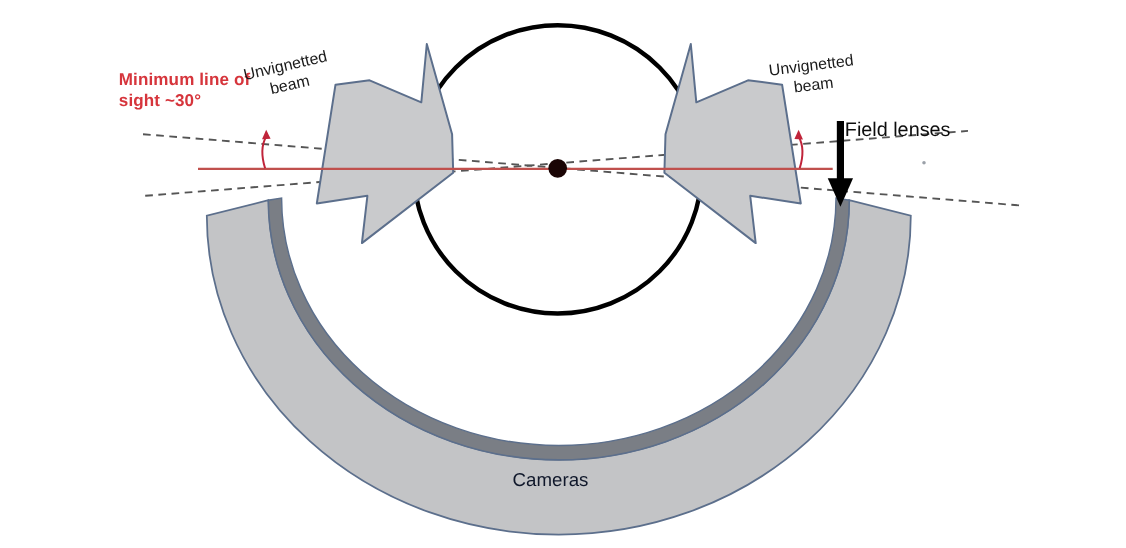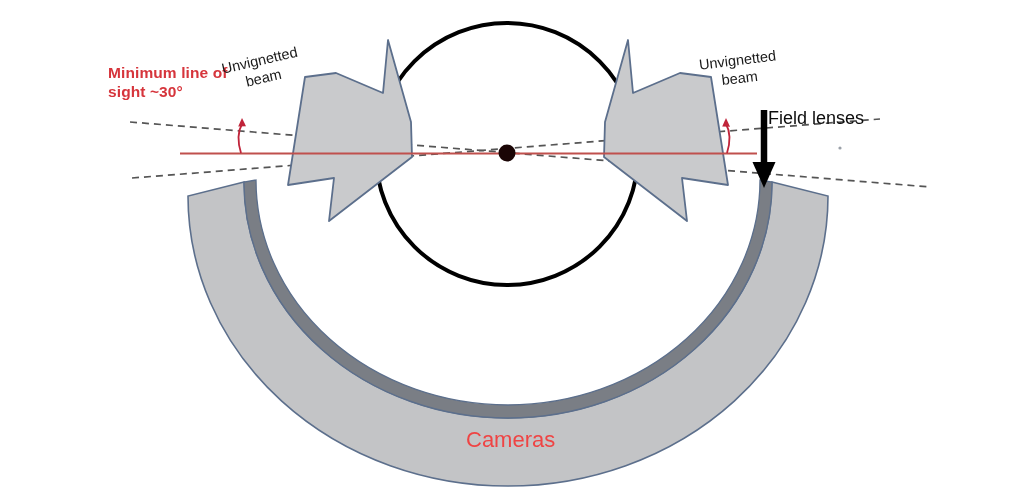--- a/index.html
+++ b/index.html
@@ -56,22 +56,22 @@
   }
   .label-field-lenses {
     left: 768px;
     top: 108px;
     font-size: 18px;
     color: #0d0d0d;
   }
   .label-cameras {
     left: 466px;
     top: 427px;
-    font-size: 22px;
-    color: #ef4444;
+    font-size: 17px;
+    color: #0f172a;
   }
 </style>
 </head>
 <body>
 
 <div id="diagram-root">
 
   <svg id="diagram-svg" viewBox="0 0 1024 498" xmlns="http://www.w3.org/2000/svg">
 
     <g>

